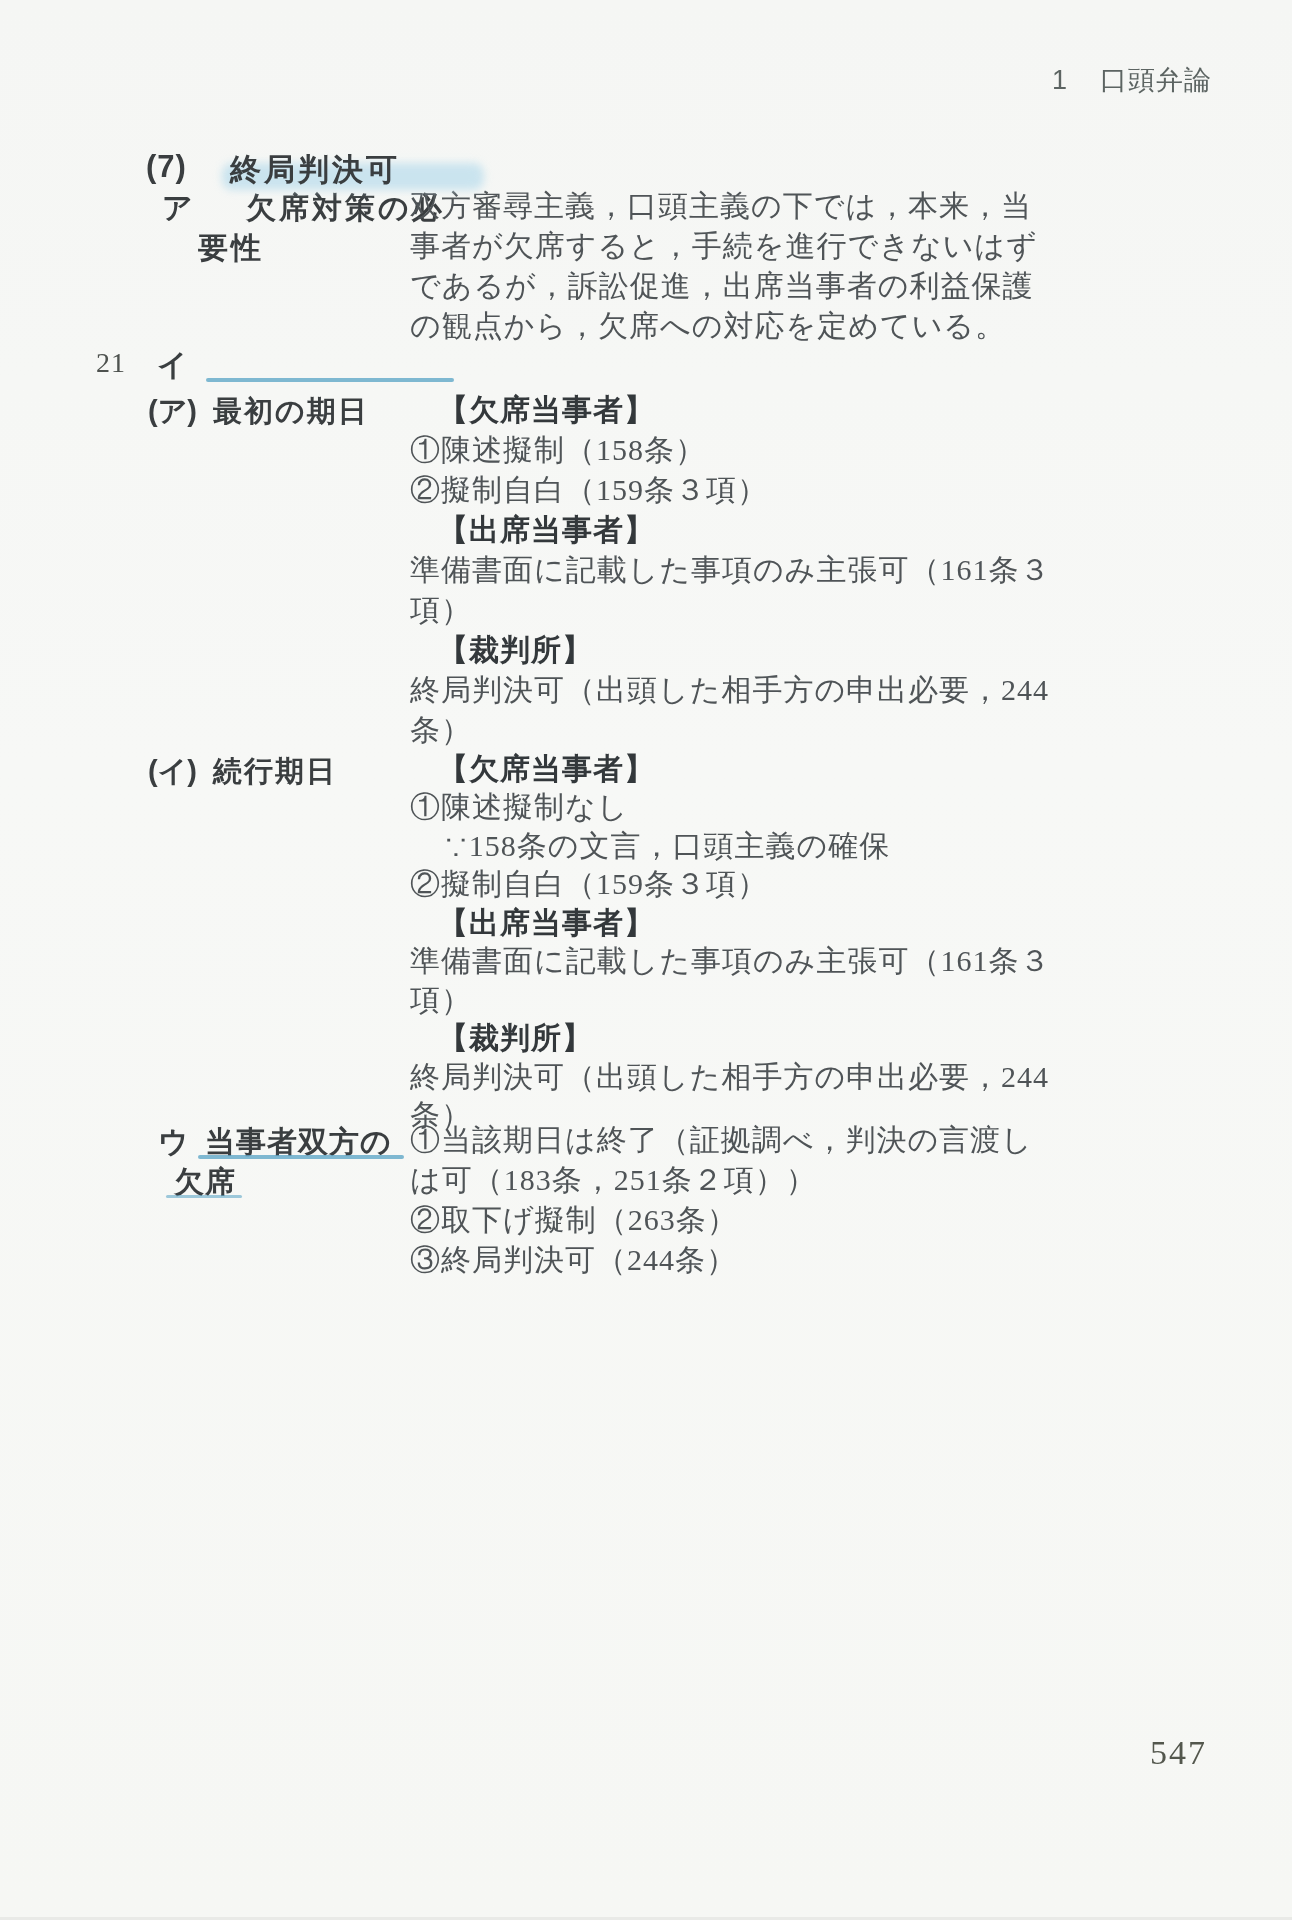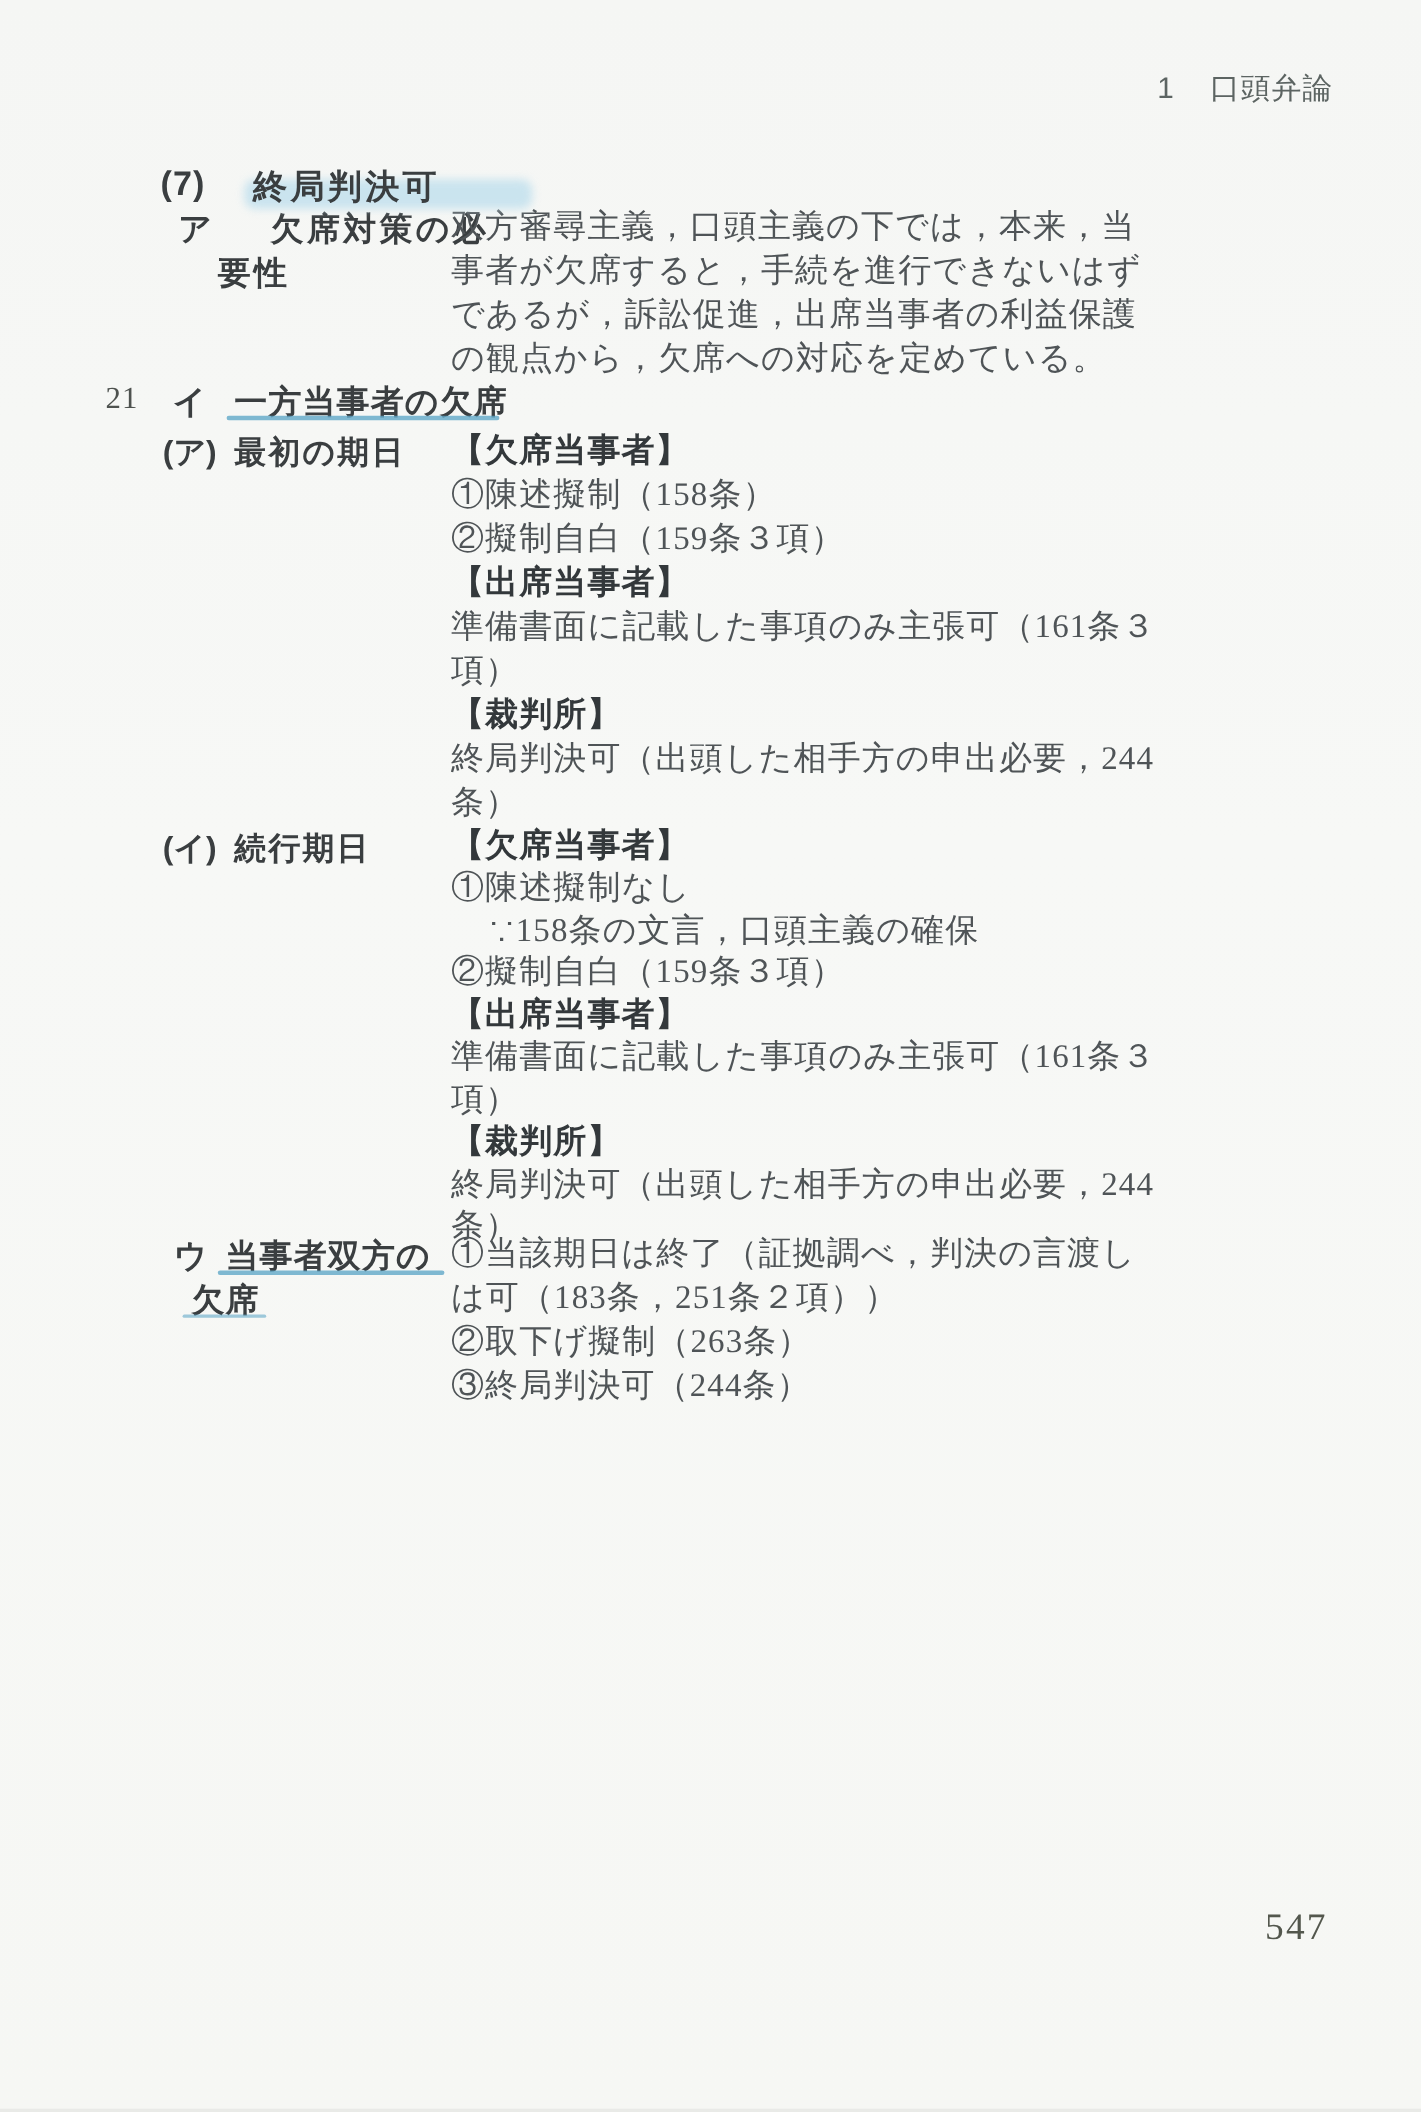--- a/index.html
+++ b/index.html
@@ -44,21 +44,21 @@
   .rowU-kana{top:1122px;left:158px;font-size:30px;}
   .rowU-t1{top:1122px;left:205px;font-size:30px;letter-spacing:1px;text-align:center;}
   .rowU-t2{top:1162px;left:174px;font-size:30px;letter-spacing:1px;}
   .ul-u1{top:1155px;left:198px;width:206px;height:4px;}
   .ul-u2{top:1195px;left:166px;width:76px;height:3px;opacity:.6;}
   
   .cline{left:410px;font-size:30px;letter-spacing:1px;}
   .block-a1 .cline{height:40px;line-height:40px;}
   .block-a2 .cline{height:38.6px;line-height:38.6px;}
   .block-u  .cline{height:40px;line-height:40px;text-align:right;}
-  .bracket{font-weight:bold;color:#33383b;}
+  .bracket{font-weight:bold;color:#33383b;margin-left:28px;}
   .indent{padding-left:34px;}
   
   .page-no{top:1734px;left:1150px;font-size:34px;color:#53574d;letter-spacing:2px;}
   .bottom-edge{position:absolute;left:0;bottom:0;width:100%;height:3px;background:#e9eae7;}
 </style>
 </head>
 <body>
 
 <div class="page">
 
@@ -76,21 +76,20 @@
 
   <div>
     <div class="abs bodyline" style="top:186px">双方審尋主義，口頭主義の下では，本来，当</div>
     <div class="abs bodyline" style="top:226px">事者が欠席すると，手続を進行できないはず</div>
     <div class="abs bodyline" style="top:266px">であるが，訴訟促進，出席当事者の利益保護</div>
     <div class="abs bodyline" style="top:306px">の観点から，欠席への対応を定めている。</div>
   </div>
 
   <div class="abs margin-no">21</div>
   <div class="abs rowI-kana gothic">イ</div>
-  <div class="abs rowI-title gothic">一方当事者の欠席</div>
   <div class="abs ul-blue ul-i"></div>
 
   <div class="abs lblA1 gothic">(ア)</div>
   <div class="abs titA1 gothic">最初の期日</div>
   <div class="block-a1">
     <div class="abs cline bracket" style="top:390px">【欠席当事者】</div>
     <div class="abs cline" style="top:430px">①陳述擬制（158条）</div>
     <div class="abs cline" style="top:470px">②擬制自白（159条３項）</div>
     <div class="abs cline bracket" style="top:510px">【出席当事者】</div>
     <div class="abs cline" style="top:550px">準備書面に記載した事項のみ主張可（161条３</div>

